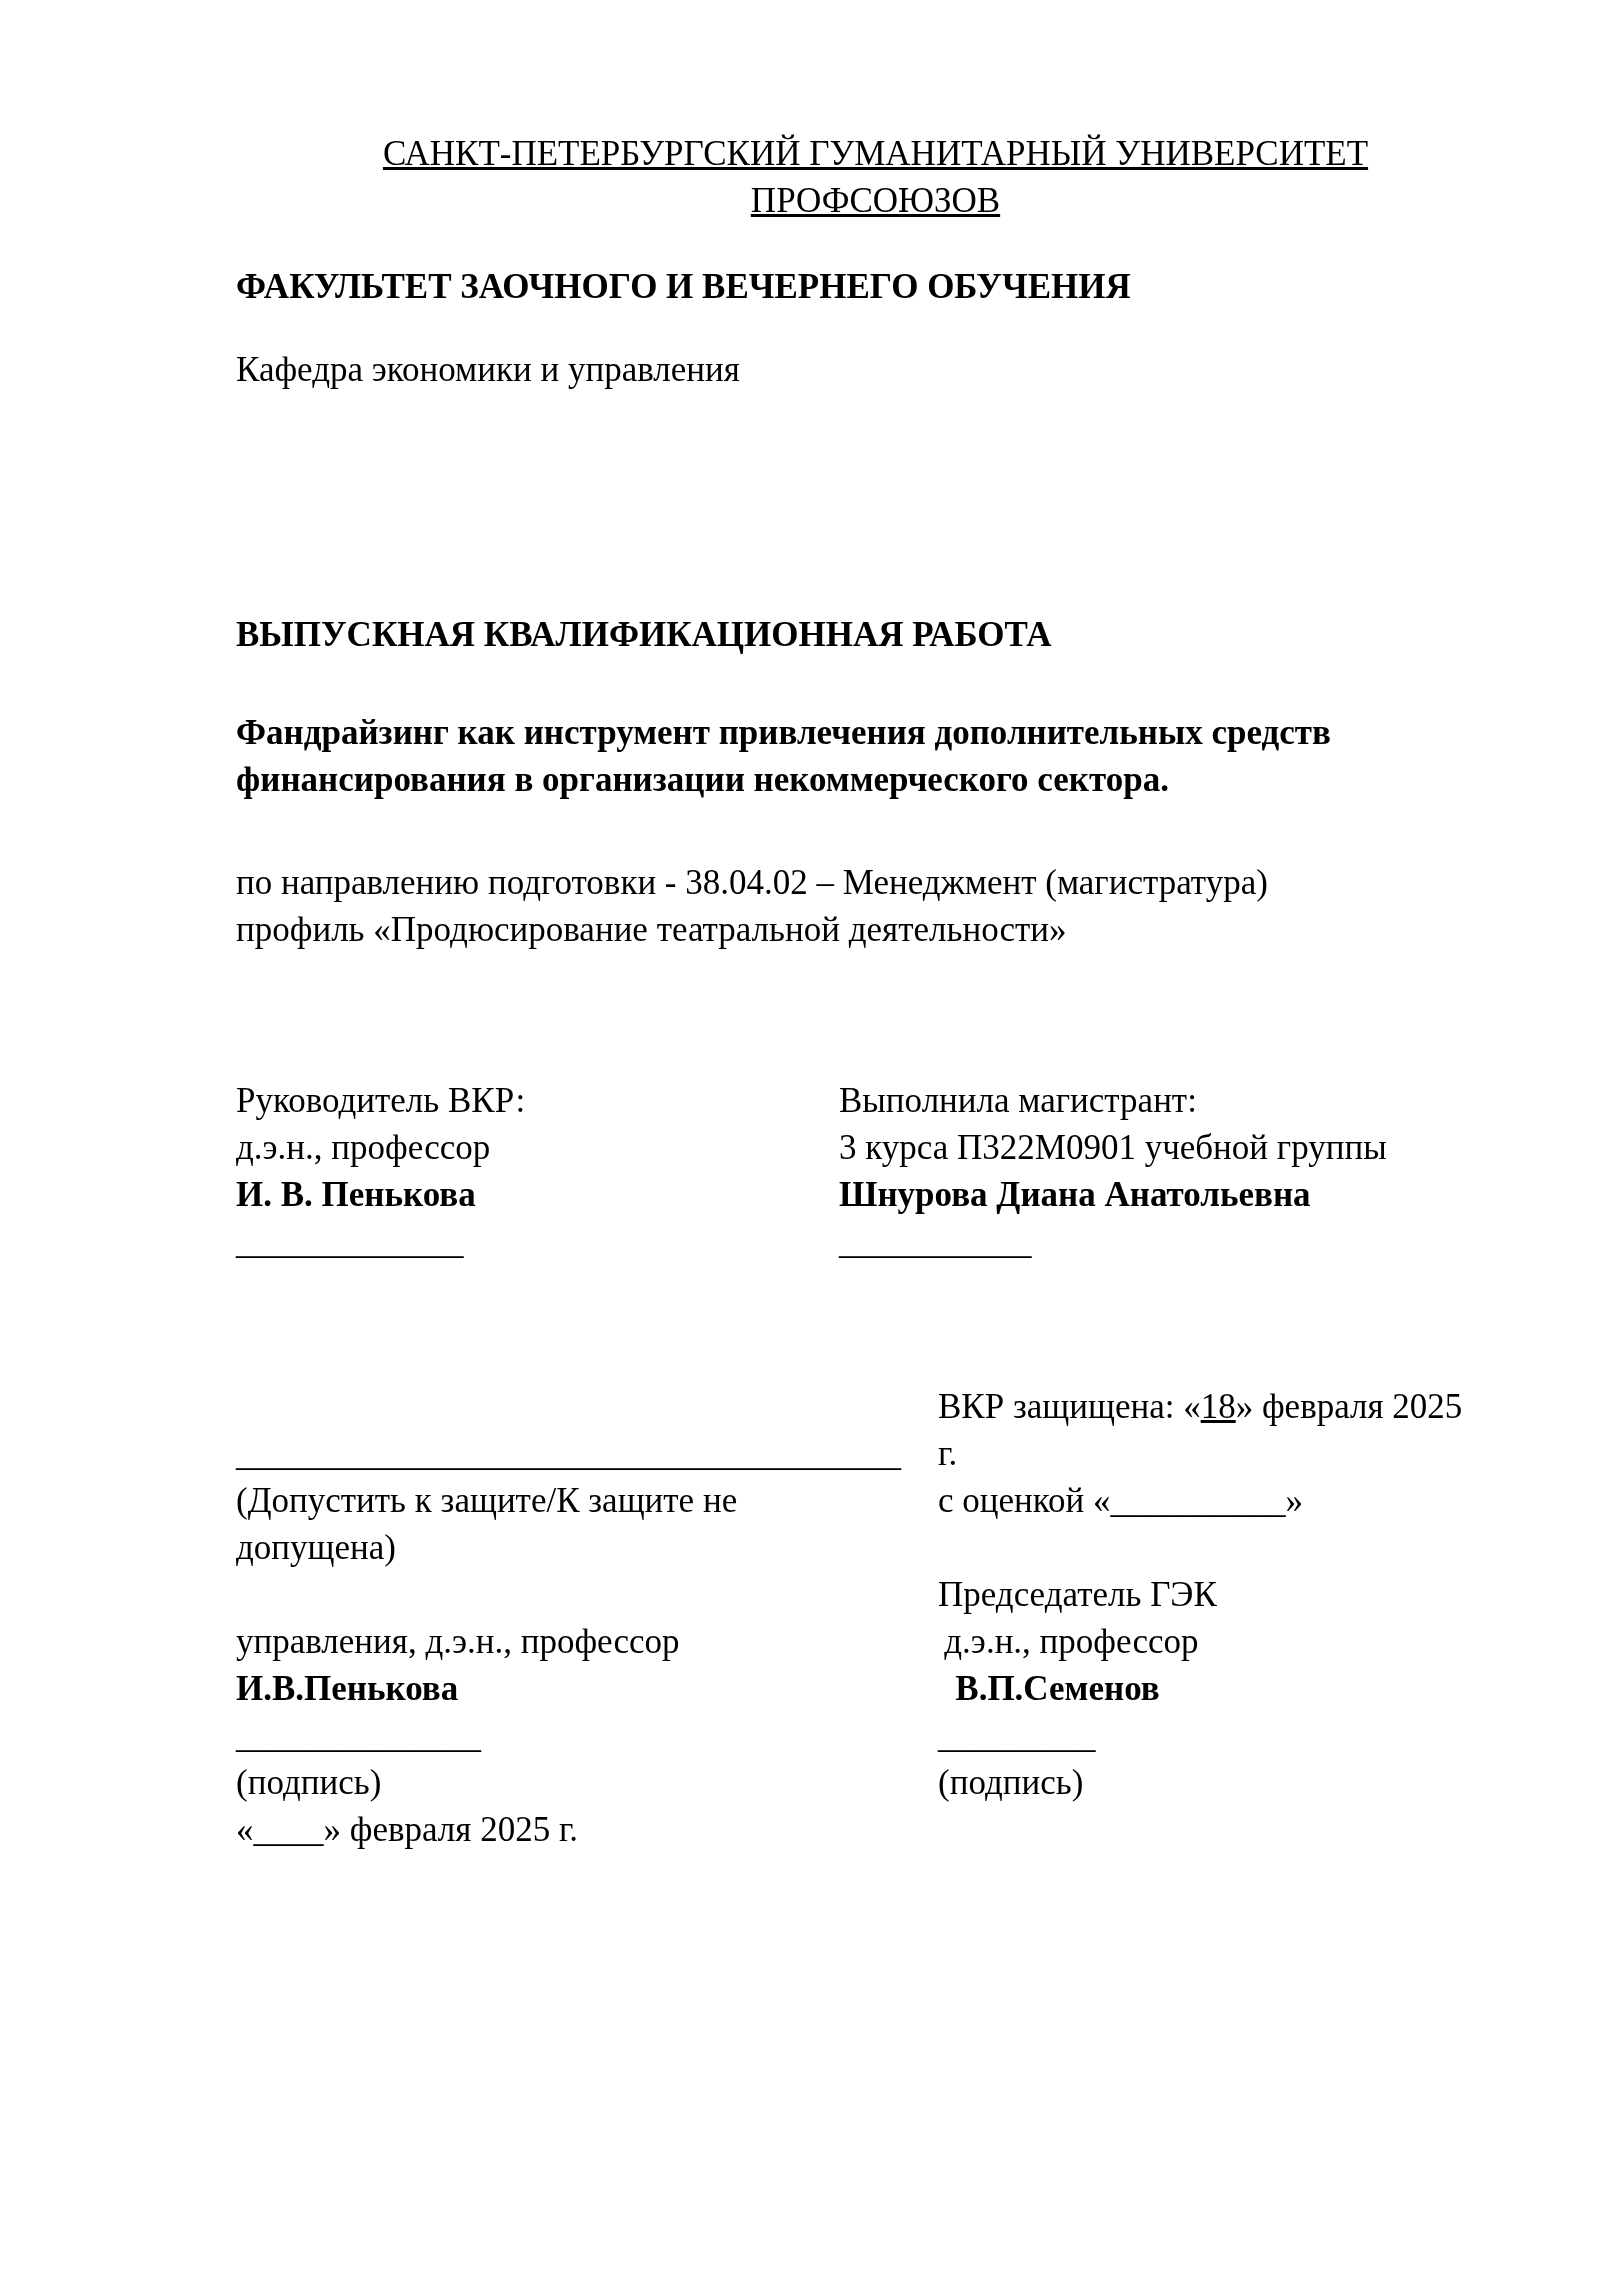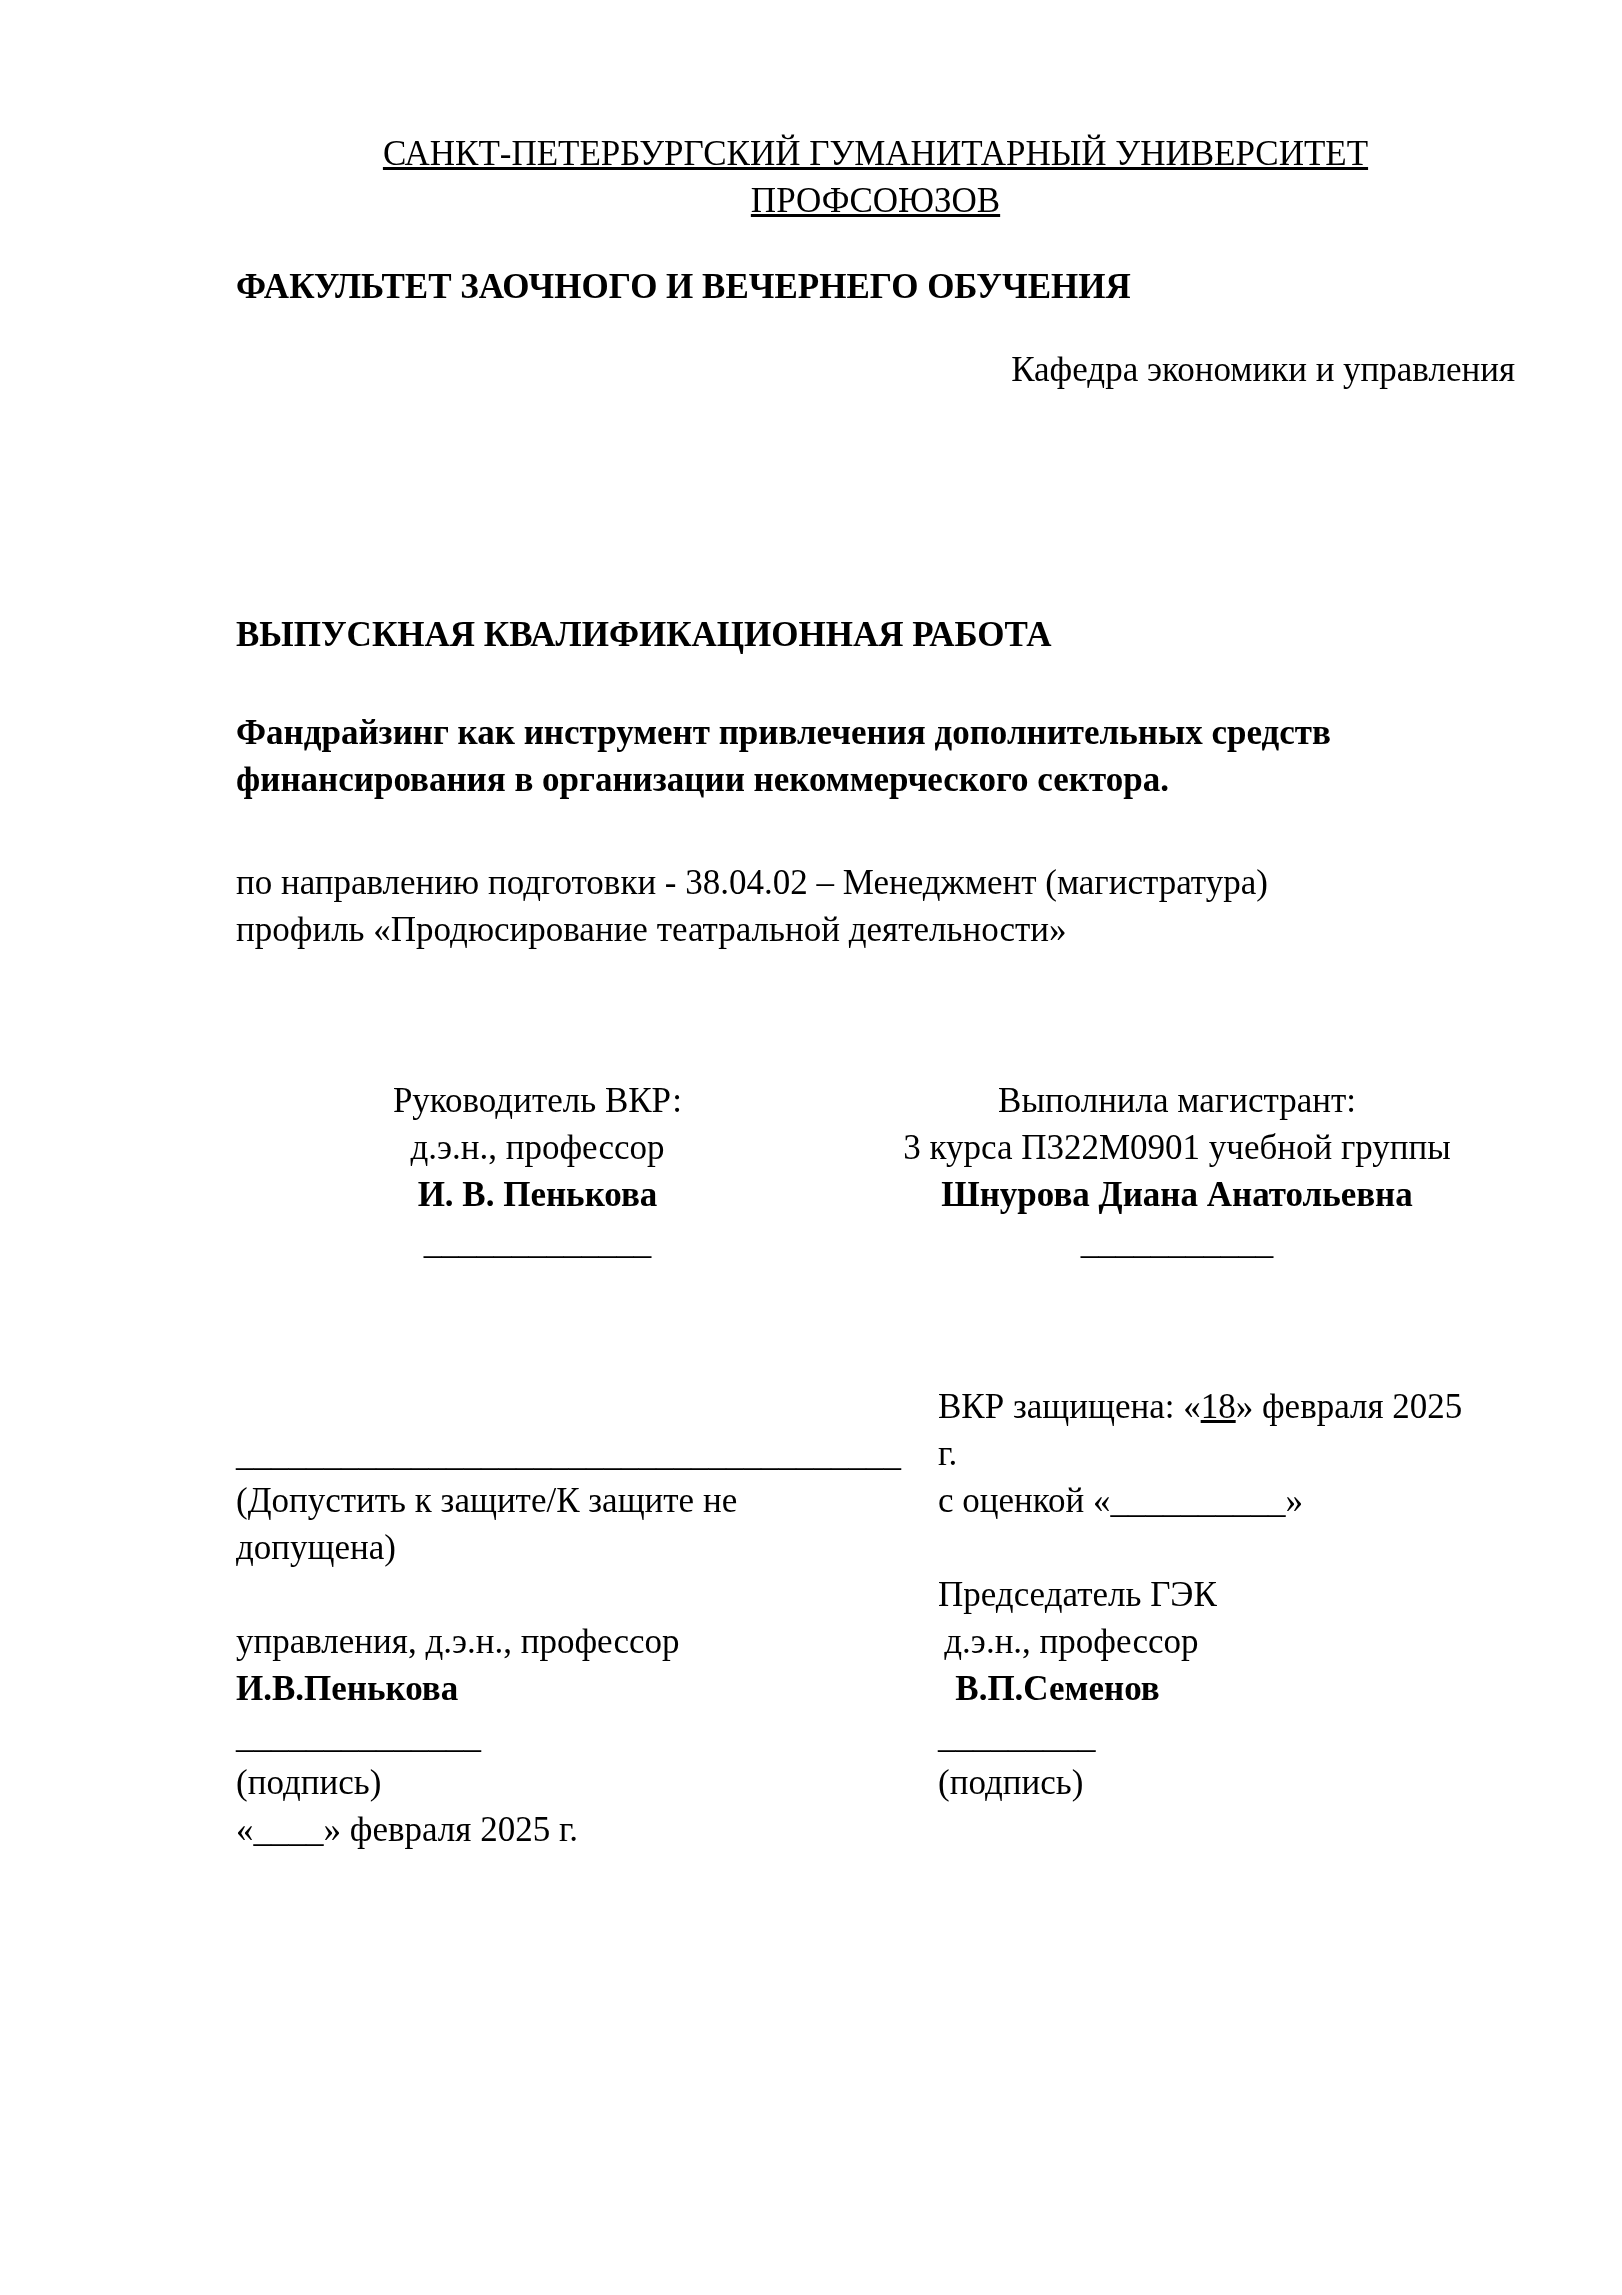--- a/index.html
+++ b/index.html
@@ -8,42 +8,41 @@
     height: 2295px;
     background: #ffffff;
     color: #000000;
     font-family: "Liberation Serif", "DejaVu Serif", serif;
     font-size: 35px;
     line-height: 47px;
     overflow: hidden;
   }
   .page { padding: 130px 108px 0 236px; }
   .center { text-align: left; }
-  .right  { text-align: right; }
+  .right  { text-align: left; }
   .bold   { font-weight: bold; }
   .u      { text-decoration: underline; }
 
   .uni {
     max-width: 1123px;
     margin: 0 auto;
     text-align: center;
     text-decoration: underline;
   }
   .faculty  { margin-top: 39px; }
   .dept     { margin-top: 36px; }
   .worktype { margin-top: 218px; }
   .ttitle   { margin-top: 51px; }
   .program  { margin-top: 56px; }
 
   .grid1 {
     margin-top: 124px;
     display: grid;
     grid-template-columns: 603px 1fr;
     align-items: start;
-    text-align: center;
   }
   .grid2 {
     margin-top: 118px;
     display: grid;
     grid-template-columns: 702px 1fr;
     align-items: start;
   }
   .grid2 .leftcol { margin-top: 47px; }
 
   .blank { height: 47px; }

